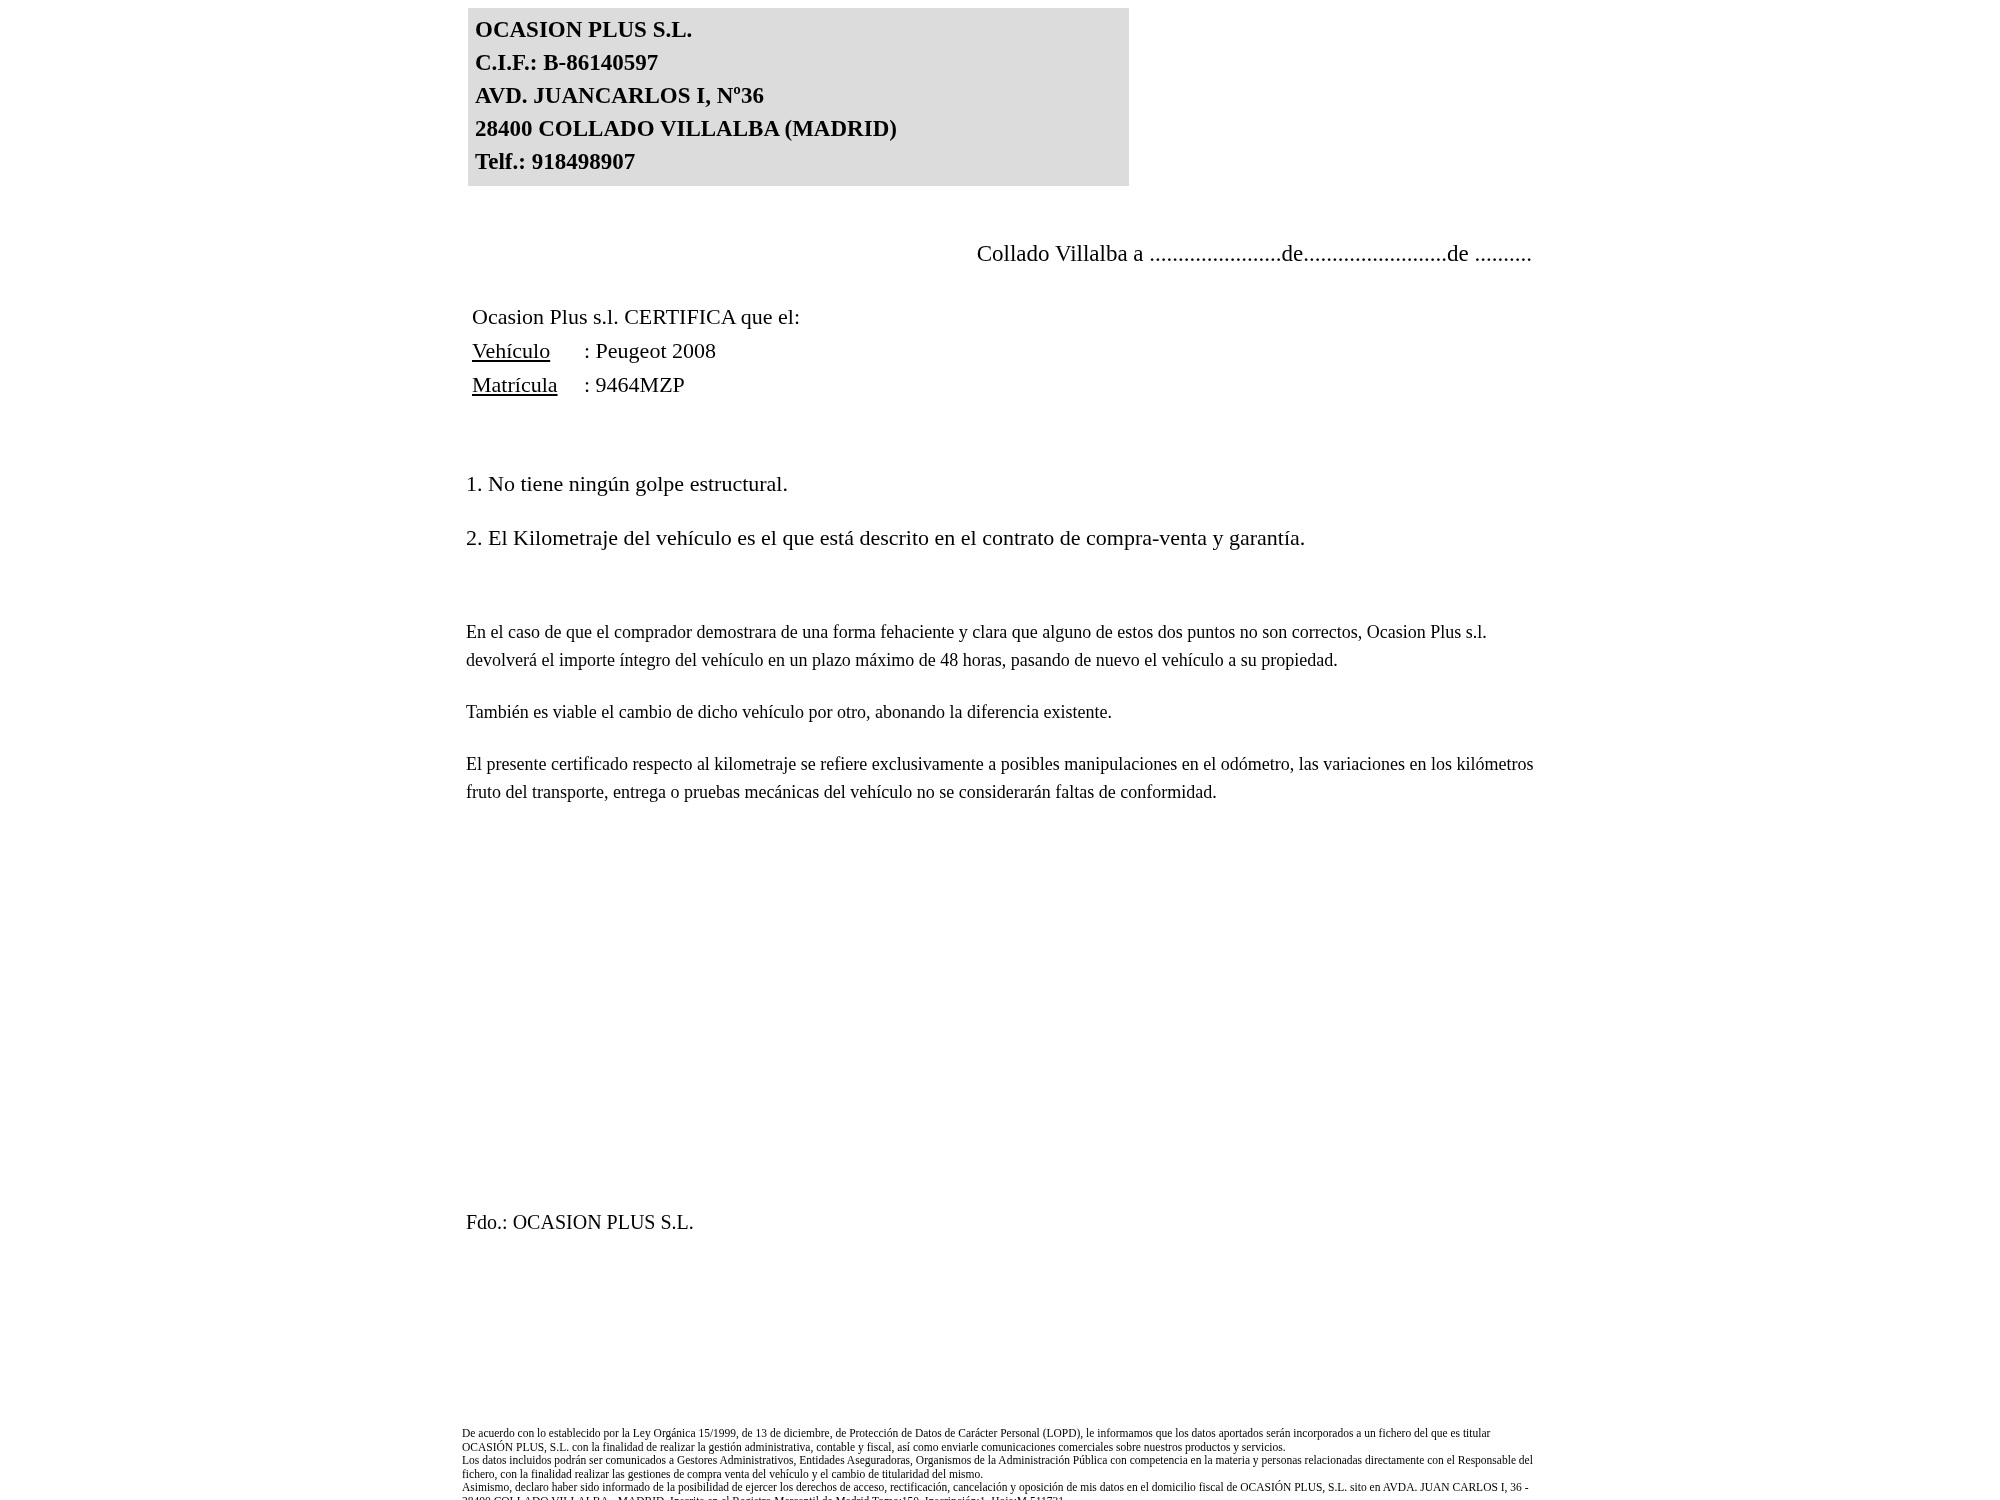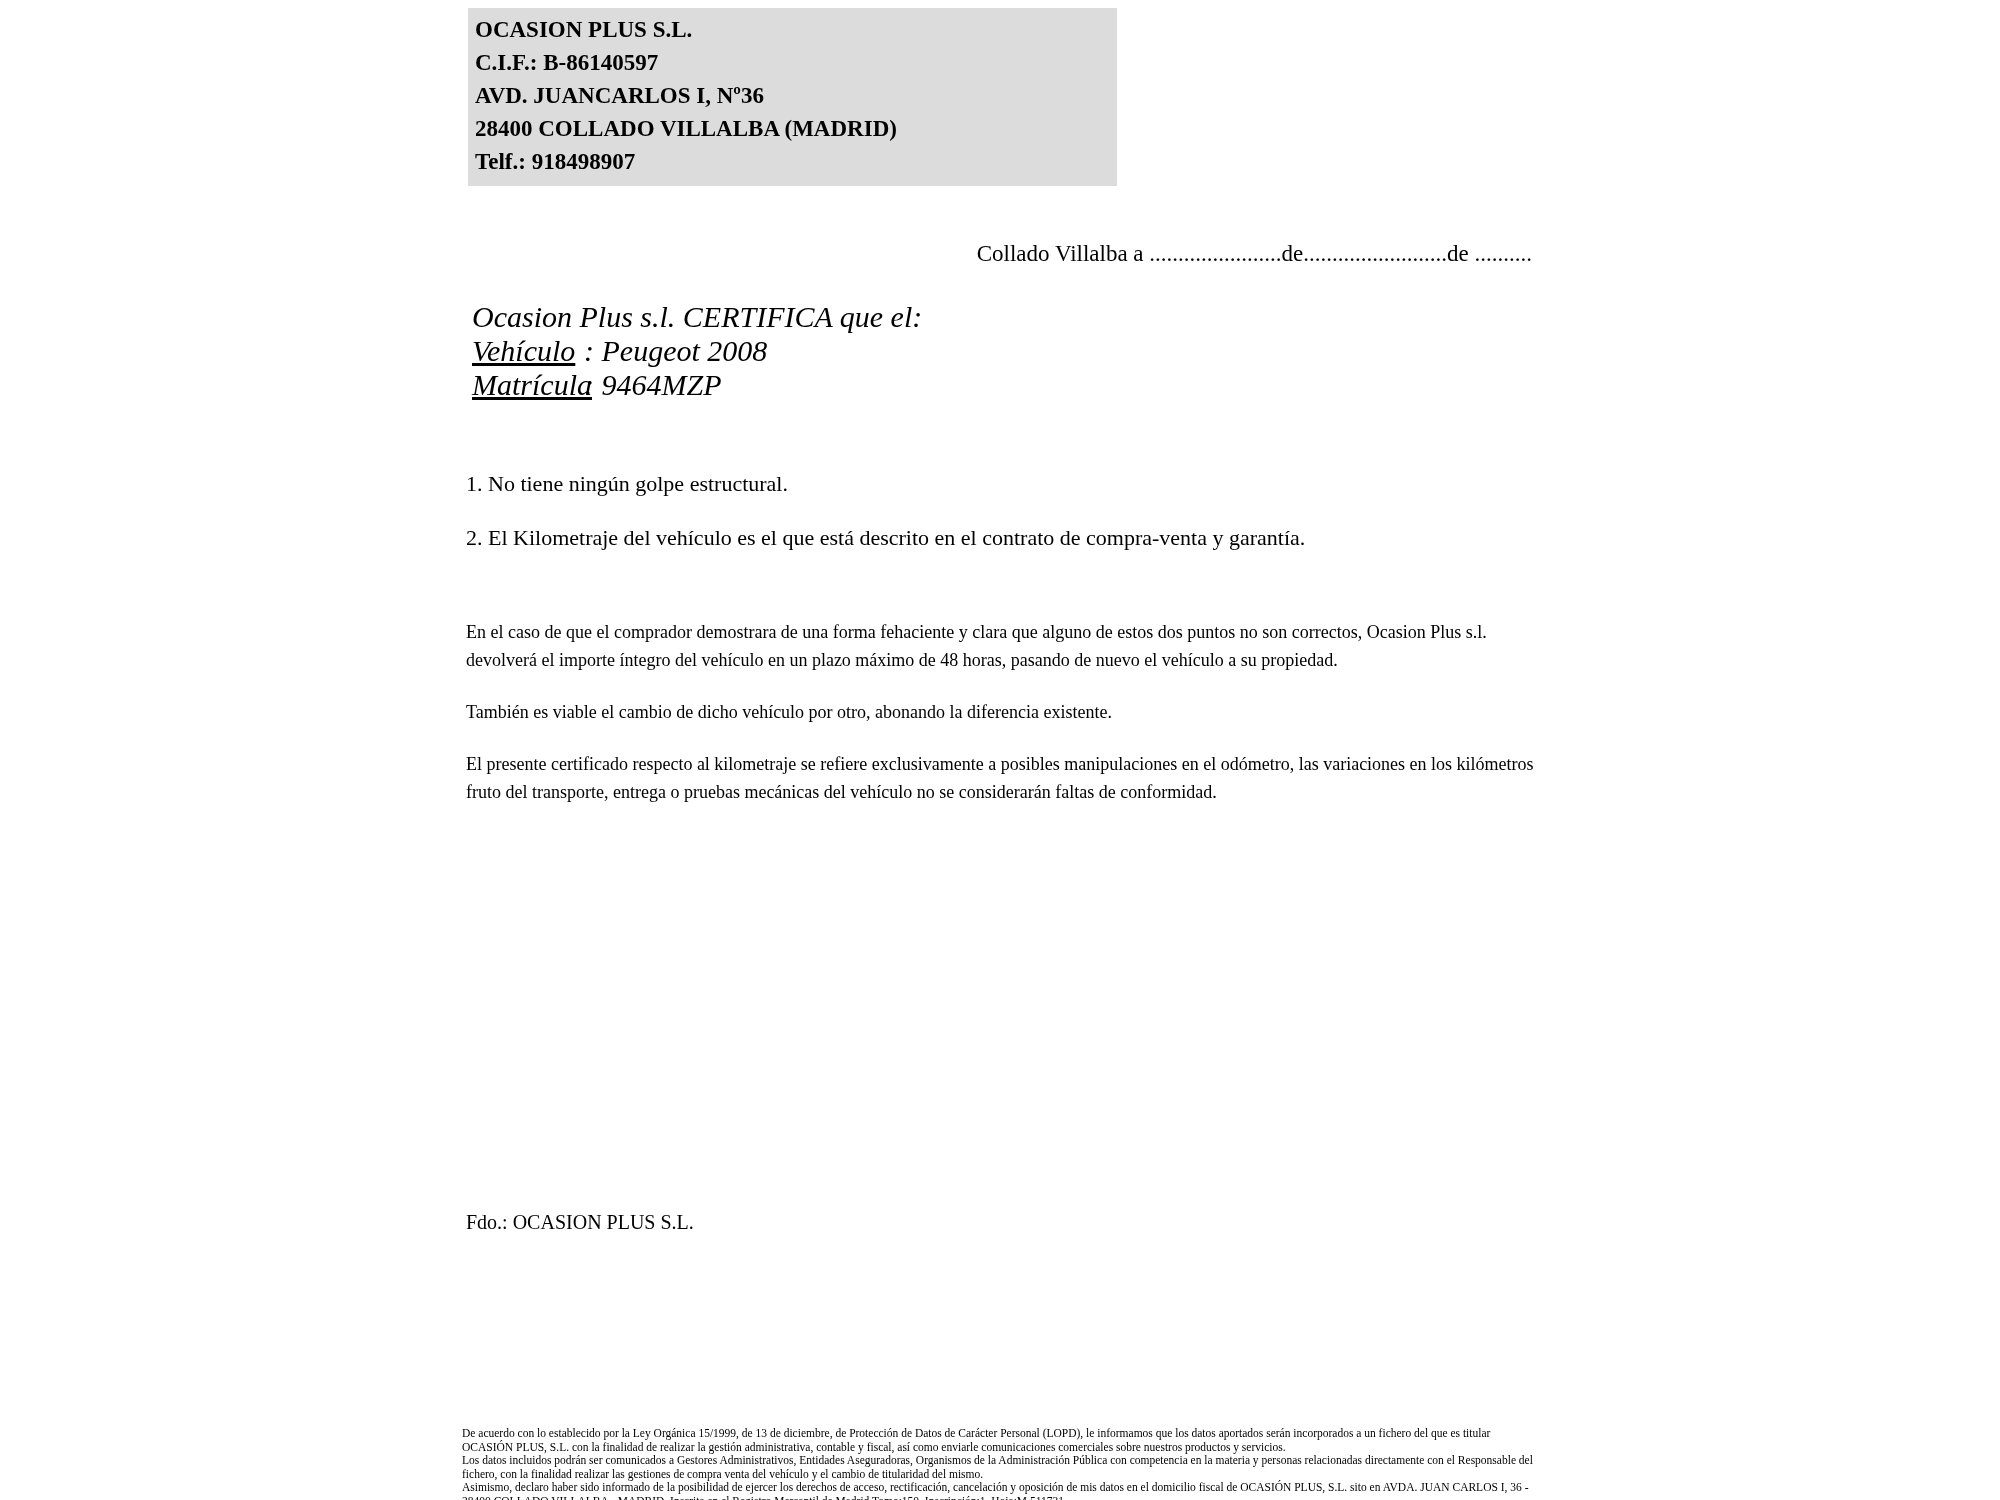--- a/index.html
+++ b/index.html
@@ -17,21 +17,21 @@
     overflow: hidden;
   }
 
   
   .header-box {
     position: absolute;
     left: 468px;
     top: 8px;
     width: 642px;
     background: #dcdcdc;
-    padding: 5px 0 8px 7px;
+    padding: 5px 12px 8px 7px;
   }
   .header-box .hline {
     font-size: 23px;
     font-weight: bold;
     line-height: 33px;
     white-space: nowrap;
   }
 
   
   .date-line {
@@ -42,23 +42,22 @@
     text-align: right;
     font-size: 23px;
     line-height: 28px;
   }
 
   
   .certify {
     position: absolute;
     left: 472px;
     top: 300px;
-    font-size: 30px;
+    font-size: 22px;
     line-height: 34px;
-    font-style: italic;
   }
   .label-wrap {
     display: inline-block;
     width: 112px;
   }
   .u {
     text-decoration: underline;
   }
 
   

